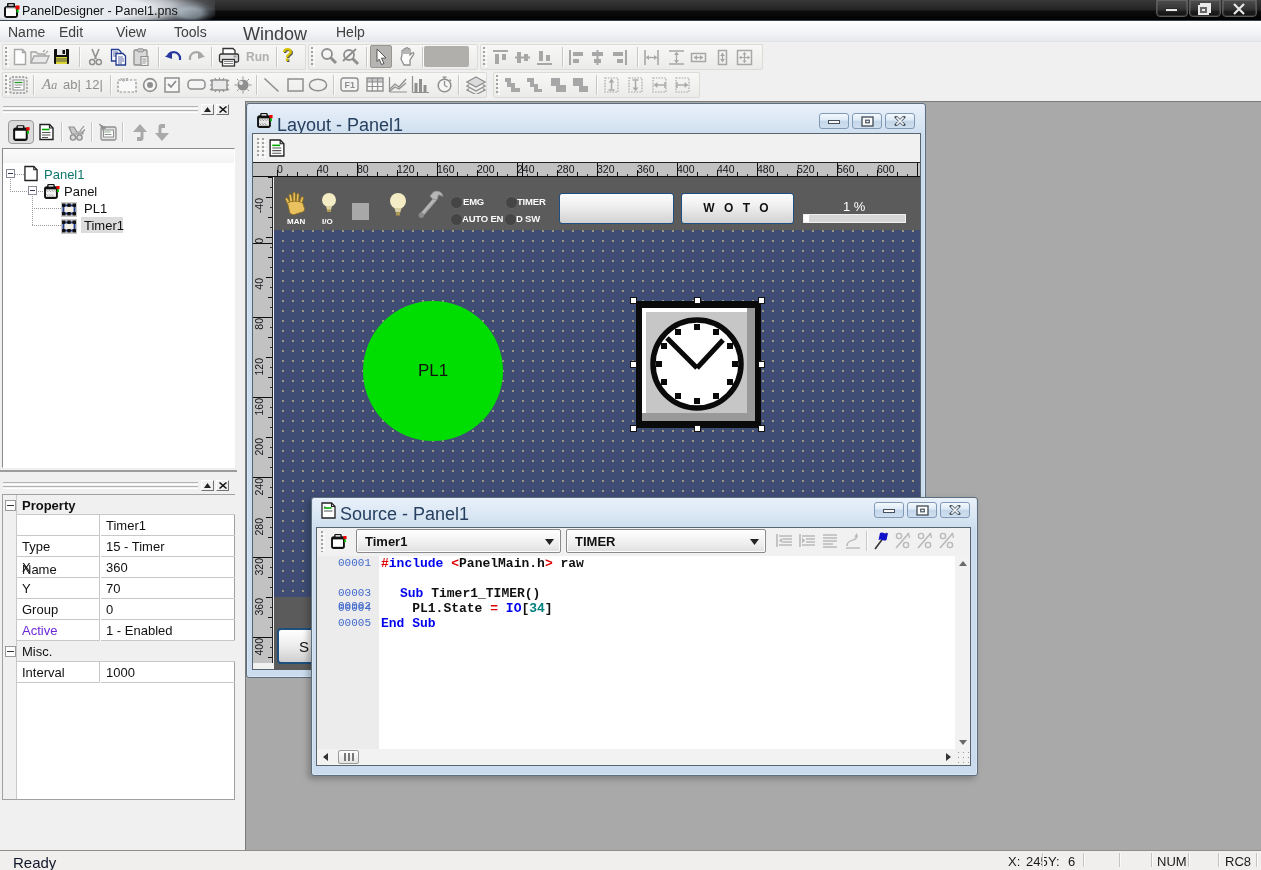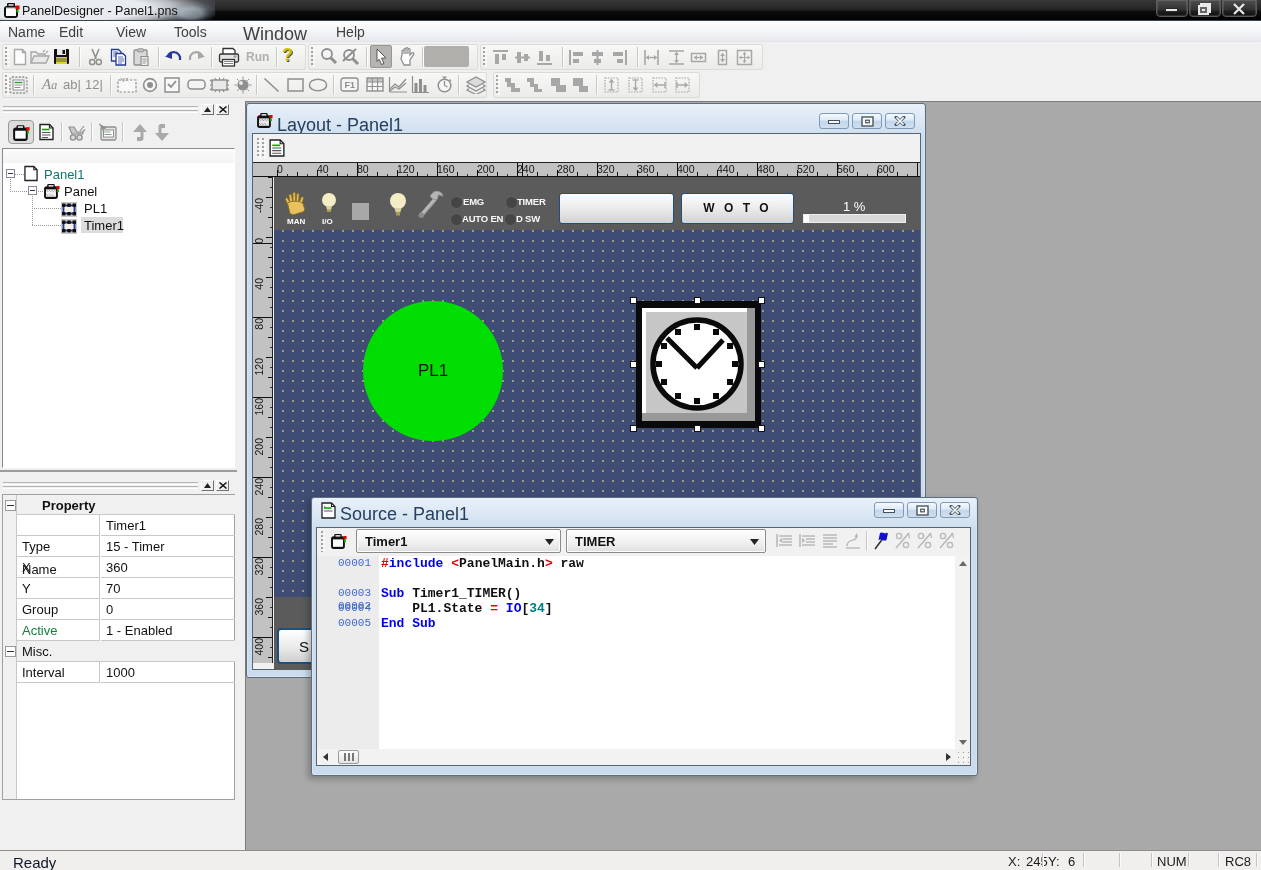--- a/index.html
+++ b/index.html
@@ -425,21 +425,21 @@
 <svg class="ab" style="left:204px;top:483px" width="7" height="5" viewBox="0 0 7 5">
     <path d="M3.5 0 L7 5 H0 z" fill="#222"></path>
   </svg>
 <div class="ab" style="left:216px;top:480px;width:13px;height:11px;background:#f0f0f0;border:1px solid;border-color:#fff #707070 #707070 #fff;"></div>
 <svg class="ab" style="left:219px;top:482px" width="8" height="7" viewBox="0 0 8 7">
     <path d="M1 0 L4 2.6 L7 0 L8 1 L5 3.5 L8 6 L7 7 L4 4.4 L1 7 L0 6 L3 3.5 L0 1 z" fill="#111"></path>
   </svg>
 <div class="ab" style="left:2px;top:494px;width:233px;height:306px;background:#fff;border:1px solid #a0a0a0;"></div>
 <div class="ab" style="left:3px;top:495px;width:14px;height:304px;background:#f0f0f0;border-right:1px solid #c8c8c8;"></div>
 <div class="ab" style="left:17px;top:495px;width:218px;height:20px;background:#f0f0f0;border-bottom:1px solid #c8c8c8;"></div>
-<div class="ab" style="left:22px;top:498px;font-size:13px;font-weight:bold;color:#111;margin-left:20px;">Property</div>
+<div class="ab" style="left:22px;top:498px;font-size:13px;font-weight:bold;color:#111;">Property</div>
 <div class="ab" style="left:5px;top:500px;width:11px;height:11px;background:#fff;border:1px solid #999;"></div>
 <div class="ab" style="left:7px;top:505px;width:7px;height:1px;background:#333;"></div>
 <div class="ab" style="left:17px;top:515px;width:83px;height:21px;border-bottom:1px solid #c8c8c8;border-right:1px solid #c8c8c8;"></div>
 <div class="ab" style="left:101px;top:515px;width:134px;height:21px;border-bottom:1px solid #c8c8c8;"></div>
 <div class="ab" style="left:22px;top:518px;font-size:13px;color:#111;margin-top:44px;">Name</div>
 <div class="ab" style="left:106px;top:518px;font-size:13px;color:#111;">Timer1</div>
 <div class="ab" style="left:17px;top:536px;width:83px;height:21px;border-bottom:1px solid #c8c8c8;border-right:1px solid #c8c8c8;"></div>
 <div class="ab" style="left:101px;top:536px;width:134px;height:21px;border-bottom:1px solid #c8c8c8;"></div>
 <div class="ab" style="left:22px;top:539px;font-size:13px;color:#111;">Type</div>
 <div class="ab" style="left:106px;top:539px;font-size:13px;color:#111;">15 - Timer</div>
@@ -450,21 +450,21 @@
 <div class="ab" style="left:17px;top:578px;width:83px;height:21px;border-bottom:1px solid #c8c8c8;border-right:1px solid #c8c8c8;"></div>
 <div class="ab" style="left:101px;top:578px;width:134px;height:21px;border-bottom:1px solid #c8c8c8;"></div>
 <div class="ab" style="left:22px;top:581px;font-size:13px;color:#111;">Y</div>
 <div class="ab" style="left:106px;top:581px;font-size:13px;color:#111;">70</div>
 <div class="ab" style="left:17px;top:599px;width:83px;height:21px;border-bottom:1px solid #c8c8c8;border-right:1px solid #c8c8c8;"></div>
 <div class="ab" style="left:101px;top:599px;width:134px;height:21px;border-bottom:1px solid #c8c8c8;"></div>
 <div class="ab" style="left:22px;top:602px;font-size:13px;color:#111;">Group</div>
 <div class="ab" style="left:106px;top:602px;font-size:13px;color:#111;">0</div>
 <div class="ab" style="left:17px;top:620px;width:83px;height:21px;border-bottom:1px solid #c8c8c8;border-right:1px solid #c8c8c8;"></div>
 <div class="ab" style="left:101px;top:620px;width:134px;height:21px;border-bottom:1px solid #c8c8c8;"></div>
-<div class="ab" style="left:22px;top:623px;font-size:13px;color:#15803d;">Active</div>
+<div class="ab" style="left:22px;top:623px;font-size:13px;color:#6d28d9;">Active</div>
 <div class="ab" style="left:106px;top:623px;font-size:13px;color:#111;">1 - Enabled</div>
 <div class="ab" style="left:17px;top:641px;width:218px;height:21px;background:#f0f0f0;border-bottom:1px solid #c8c8c8;"></div>
 <div class="ab" style="left:22px;top:644px;font-size:13px;font-weight:normal;color:#111;">Misc.</div>
 <div class="ab" style="left:5px;top:646px;width:11px;height:11px;background:#fff;border:1px solid #999;"></div>
 <div class="ab" style="left:7px;top:651px;width:7px;height:1px;background:#333;"></div>
 <div class="ab" style="left:17px;top:662px;width:83px;height:21px;border-bottom:1px solid #c8c8c8;border-right:1px solid #c8c8c8;"></div>
 <div class="ab" style="left:101px;top:662px;width:134px;height:21px;border-bottom:1px solid #c8c8c8;"></div>
 <div class="ab" style="left:22px;top:665px;font-size:13px;color:#111;">Interval</div>
 <div class="ab" style="left:106px;top:665px;font-size:13px;color:#111;">1000</div>
 <div class="win" style="left:246px;top:103px;width:680px;height:575px;"></div>
@@ -715,21 +715,21 @@
     <circle cx="6" cy="5" r="2.6" fill="none" stroke="#b9b9b9" stroke-width="1.4"></circle>
     <circle cx="13" cy="14" r="2.6" fill="none" stroke="#b9b9b9" stroke-width="1.4"></circle>
     <path d="M14 3 c2 0 3 2 2 4" stroke="#b9b9b9" stroke-width="1.3" fill="none"></path>
   </svg>
 <div class="ab" style="left:317px;top:556px;width:638px;height:193px;background:#fff;"></div>
 <div class="ab" style="left:317px;top:556px;width:62px;height:193px;background:#ececec;"></div>
 <div class="ab" style="left:338px;top:557px;width:34px;font-size:11px;color:#4169cd;font-family:'Liberation Mono',monospace;letter-spacing:0;">00001</div>
 <div class="ab" style="left:381px;top:556px;font-size:13px;font-family:'Liberation Mono',monospace;white-space:pre;"><b style="color:#e00000">#</b><b style="color:#0000ee">include</b><b> </b><b style="color:#e00000">&lt;</b><b style="color:#101010">PanelMain.h</b><b style="color:#e00000">&gt;</b><b style="color:#101010"> raw</b></div>
 <div class="ab" style="left:338px;top:600px;width:34px;font-size:11px;color:#4169cd;font-family:'Liberation Mono',monospace;letter-spacing:0;">00002</div>
 <div class="ab" style="left:338px;top:587px;width:34px;font-size:11px;color:#4169cd;font-family:'Liberation Mono',monospace;letter-spacing:0;">00003</div>
-<div class="ab" style="left:381px;top:586px;font-size:13px;font-family:'Liberation Mono',monospace;white-space:pre;text-align:center;"><b style="color:#0000ee">Sub</b><b style="color:#101010"> Timer1_TIMER()</b></div>
+<div class="ab" style="left:400px;top:586px;font-size:13px;font-family:'Liberation Mono',monospace;white-space:pre;text-align:center;"><b style="color:#0000ee">Sub</b><b style="color:#101010"> Timer1_TIMER()</b></div>
 <div class="ab" style="left:338px;top:602px;width:34px;font-size:11px;color:#4169cd;font-family:'Liberation Mono',monospace;letter-spacing:0;">00004</div>
 <div class="ab" style="left:381px;top:601px;font-size:13px;font-family:'Liberation Mono',monospace;white-space:pre;"><b style="color:#101010">&nbsp;&nbsp;&nbsp;&nbsp;PL1.State </b><b style="color:#e00000">=</b><b style="color:#0000ee"> IO</b><b style="color:#101010">[</b><b style="color:#008080">34</b><b style="color:#101010">]</b></div>
 <div class="ab" style="left:338px;top:617px;width:34px;font-size:11px;color:#4169cd;font-family:'Liberation Mono',monospace;letter-spacing:0;">00005</div>
 <div class="ab" style="left:381px;top:616px;font-size:13px;font-family:'Liberation Mono',monospace;white-space:pre;"><b style="color:#0000ee">End Sub</b></div>
 <div class="ab" style="left:955px;top:556px;width:15px;height:193px;background:#f2f2f2;"></div>
 <svg class="ab" style="left:959px;top:561px" width="8" height="5" viewBox="0 0 8 5">
     <path d="M4 0 L8 5 H0 z" fill="#6a6a6a"></path>
   </svg>
 <svg class="ab" style="left:959px;top:740px" width="8" height="5" viewBox="0 0 8 5">
     <path d="M4 5 L8 0 H0 z" fill="#6a6a6a"></path>

